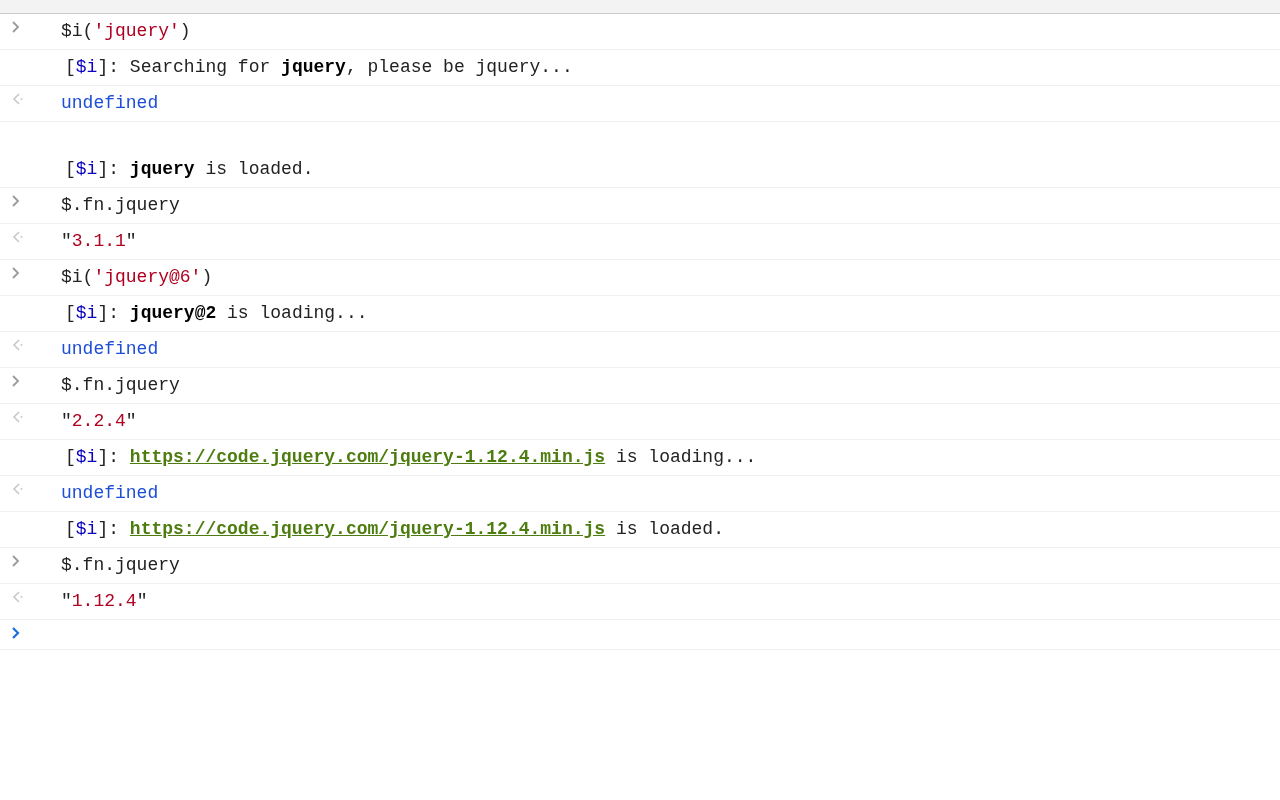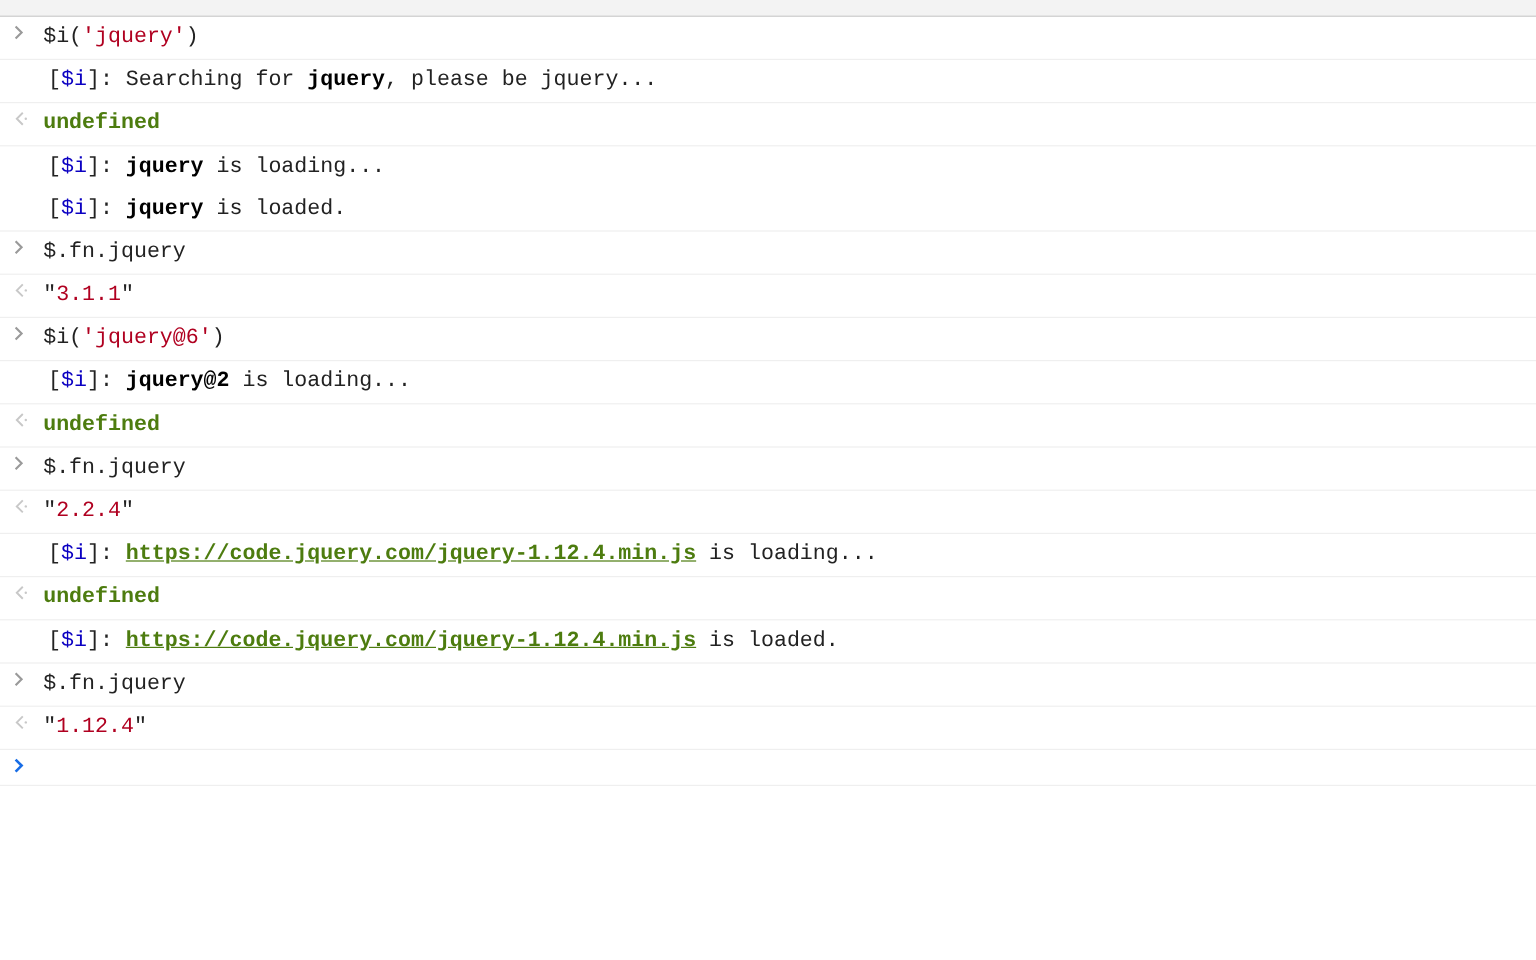--- a/index.html
+++ b/index.html
@@ -17,20 +17,21 @@
   }
   .console {
     width: 100%;
   }
   .row {
     display: flex;
     align-items: flex-start;
     border-bottom: 1px solid #efefef;
     padding: 4px 0 4px 6px;
     min-height: 30px;
+    gap: 25px;
   }
   .row.no-border { border-bottom: none; }
   .arrow {
     width: 30px;
     flex-shrink: 0;
     display: flex;
     align-items: center;
     justify-content: flex-start;
     padding-top: 2px;
     padding-left: 4px;
@@ -40,21 +41,21 @@
     flex: 1;
     white-space: pre;
     font-family: inherit;
   }
   .info-content { padding-left: 4px; }
   .c-tag { color: #0b00c2; }
   .c-bold-blue { color: #000000; font-weight: bold; }
   .c-link { color: #4d7c0f; font-weight: bold; text-decoration: underline; }
   .c-red { color: #b00020; }
   .c-dark { color: #222; }
-  .c-gray { color: #4d7c0f; font-weight: bold; }
+  .c-gray { color: #1d4ed8; }
   .prompt-active .arrow svg path { stroke: #186de6; stroke-width: 2.2; }
 </style>
 </head>
 <body>
 
 <div class="toolbar"></div>
 <div class="console" id="console">
     <div class="row">
       <div class="arrow">
         <svg width="12" height="14" viewBox="0 0 12 14">
@@ -71,21 +72,20 @@
       <div class="arrow">
         <svg width="14" height="14" viewBox="0 0 14 14">
           <path d="M9 2 L4 7 L9 12" fill="none" stroke="#c8c8c8" stroke-width="1.6"></path>
           <circle cx="11.5" cy="7" r="1" fill="#c8c8c8"></circle>
         </svg>
       </div>
       <div class="content"><span class="c-gray">undefined</span></div>
     </div>
     <div class="row no-border">
       <div class="arrow"></div>
-      <div class="content info-content"><span class="c-dark">[</span><span class="c-tag">$i</span><span class="c-dark">]</span><span class="c-dark">: </span><span class="c-bold-blue">jquery</span><span class="c-dark"> is loading...</span></div>
     </div>
     <div class="row">
       <div class="arrow"></div>
       <div class="content info-content"><span class="c-dark">[</span><span class="c-tag">$i</span><span class="c-dark">]</span><span class="c-dark">: </span><span class="c-bold-blue">jquery</span><span class="c-dark"> is loaded.</span></div>
     </div>
     <div class="row">
       <div class="arrow">
         <svg width="12" height="14" viewBox="0 0 12 14">
           <path d="M3 2 L8 7 L3 12" fill="none" stroke="#9a9a9a" stroke-width="1.8"></path>
         </svg>

